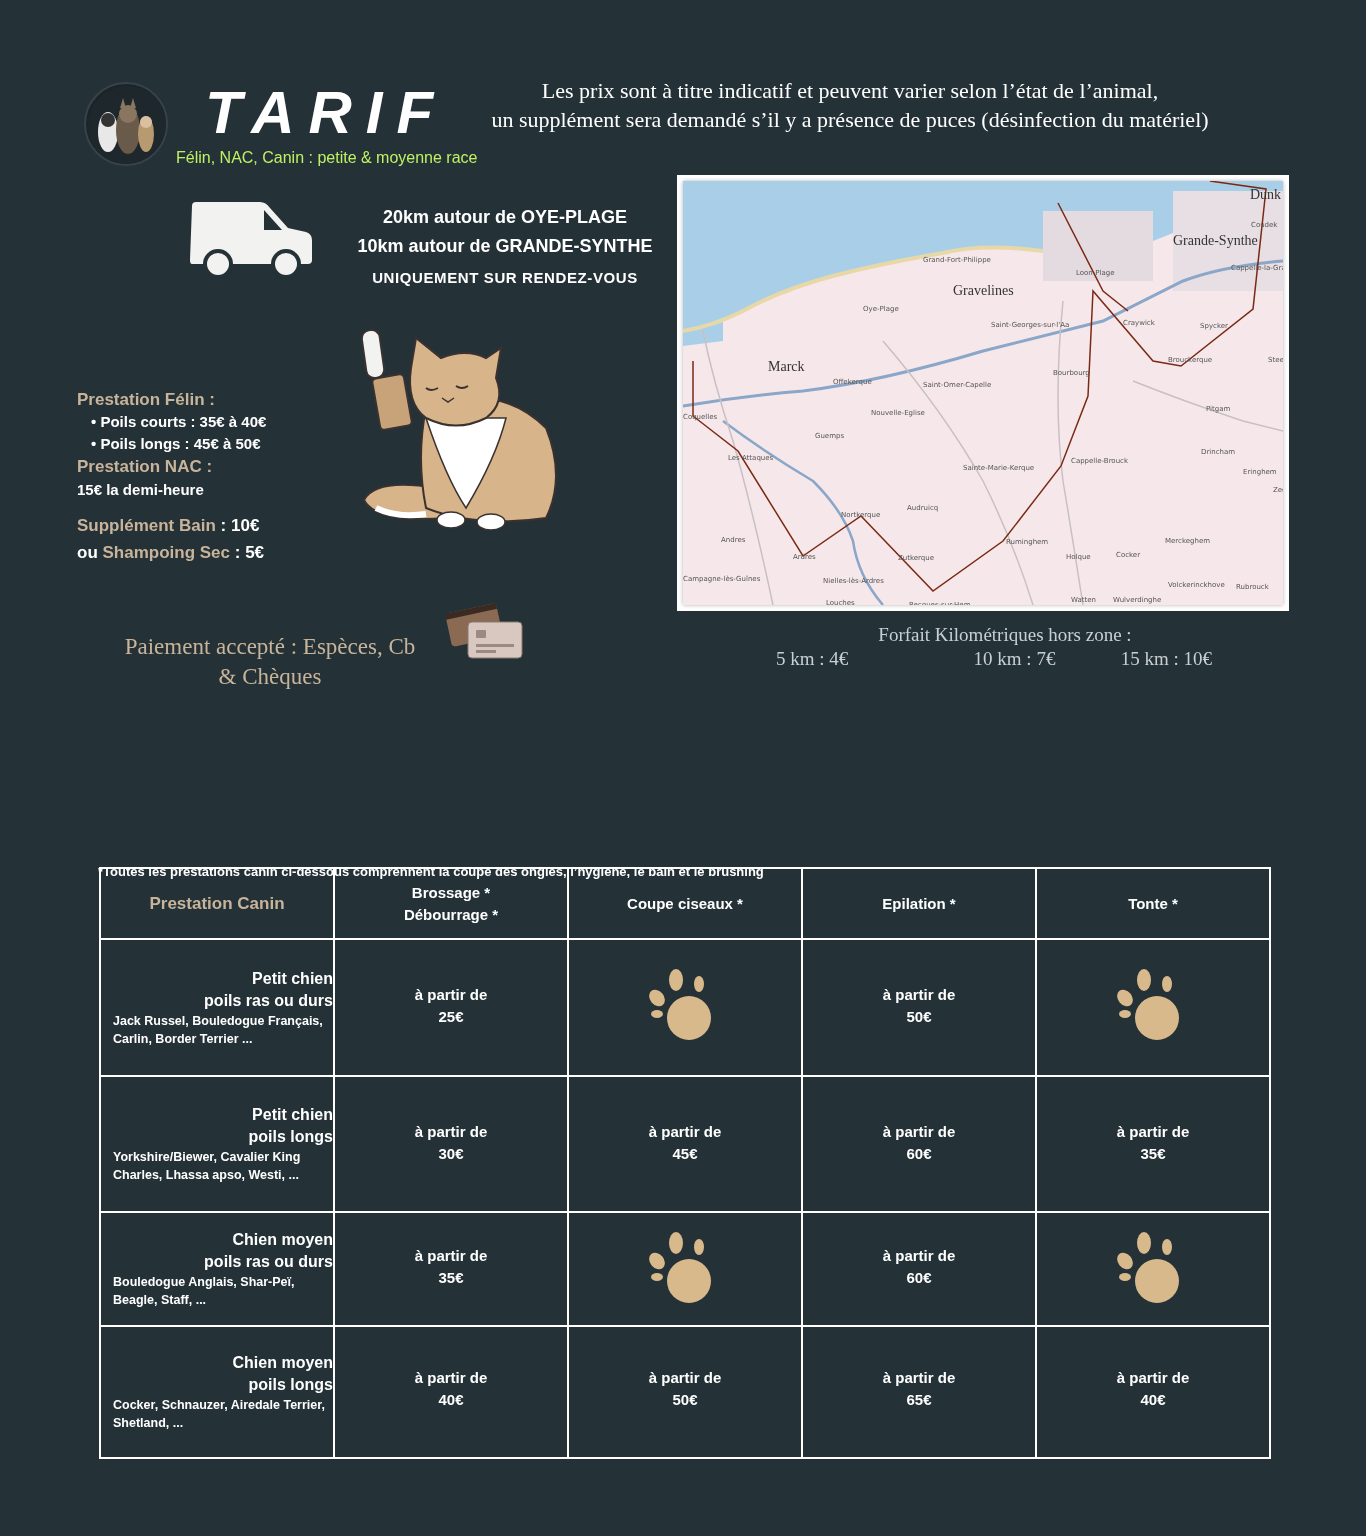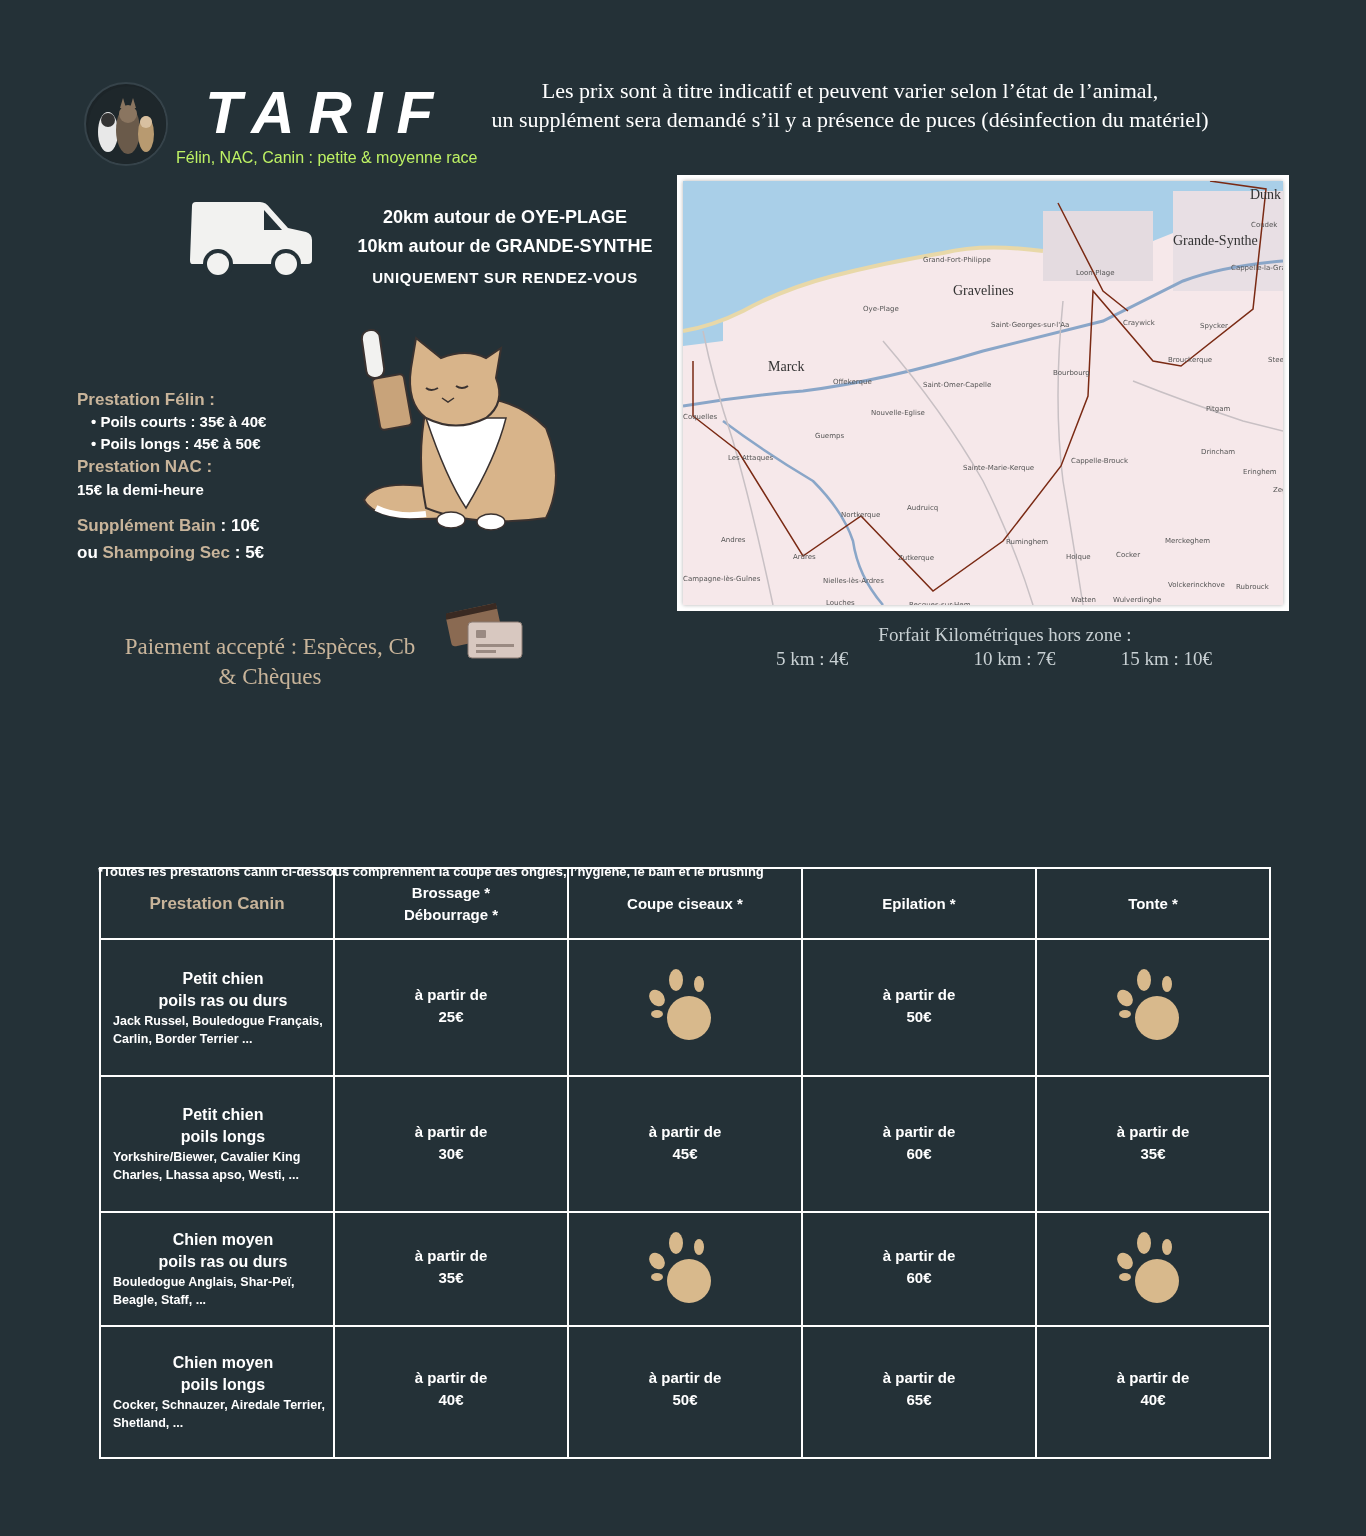--- a/index.html
+++ b/index.html
@@ -46,21 +46,21 @@
   .forfait .row { display: flex; justify-content: space-between; margin-top: 2px; }
 
   
   .note { left: 98px; top: 864px; font-family: "Liberation Sans", sans-serif; font-weight: 700; font-size: 13px; color: #ffffff; }
   table.canin { position: absolute; left: 99px; top: 867px; width: 1172px; border-collapse: collapse; font-family: "Liberation Sans", sans-serif; }
   table.canin td, table.canin th { border: 2px solid #ffffff; text-align: center; vertical-align: middle; width: 233px; color: #ffffff; }
   table.canin th { height: 71px; font-size: 15px; font-weight: 700; line-height: 22px; }
   table.canin th.first { color: #c8b49a; font-size: 17px; }
   table.canin td { font-size: 15px; font-weight: 700; line-height: 22px; vertical-align: top; }
   table.canin td.cat-cell { vertical-align: middle; text-align: left; padding-left: 12px; }
-  .cat-cell .n1, .cat-cell .n2 { display: block; text-align: center; font-size: 16px; line-height: 22px; }
+  .cat-cell .n1, .cat-cell .n2 { display: block; text-align: right; font-size: 16px; line-height: 22px; }
   .cat-cell .ex { display: block; font-size: 12.5px; line-height: 18px; }
   .price-cell { padding-top: 44px; }
   tr.r1 td { height: 137px; }
   tr.r2 td { height: 136px; }
   tr.r3 td { height: 114px; }
   tr.r4 td { height: 132px; }
   tr.r1 .price-cell, tr.r2 .price-cell { padding-top: 44px; }
   tr.r3 .price-cell { padding-top: 32px; }
   tr.r4 .price-cell { padding-top: 40px; }
   .paw { display: block; margin: 28px auto 0; width: 72px; height: 76px; }

